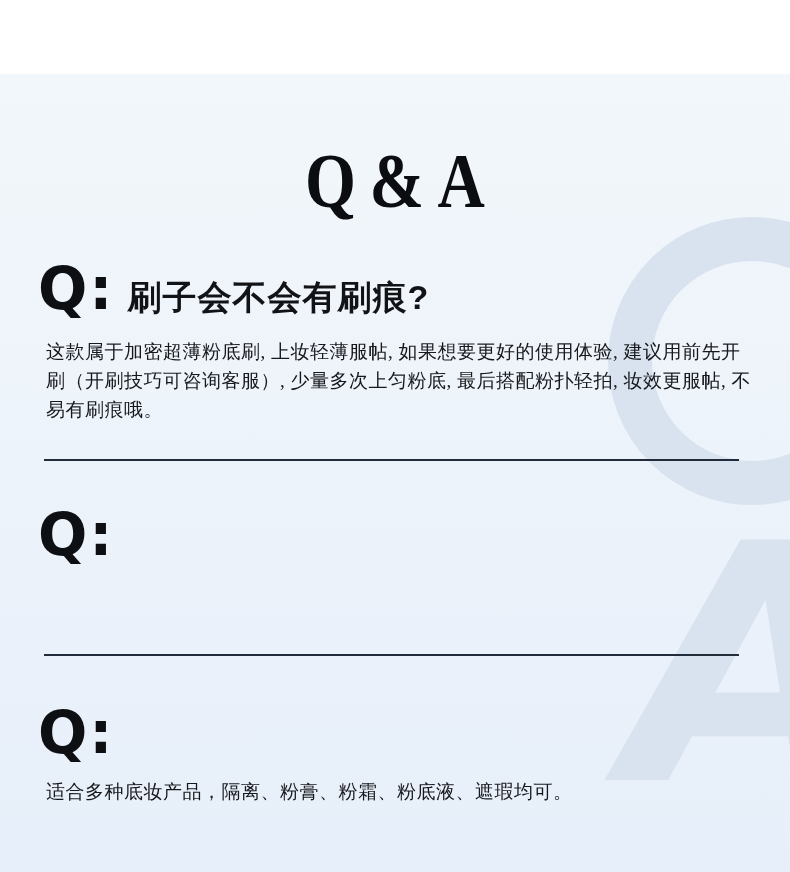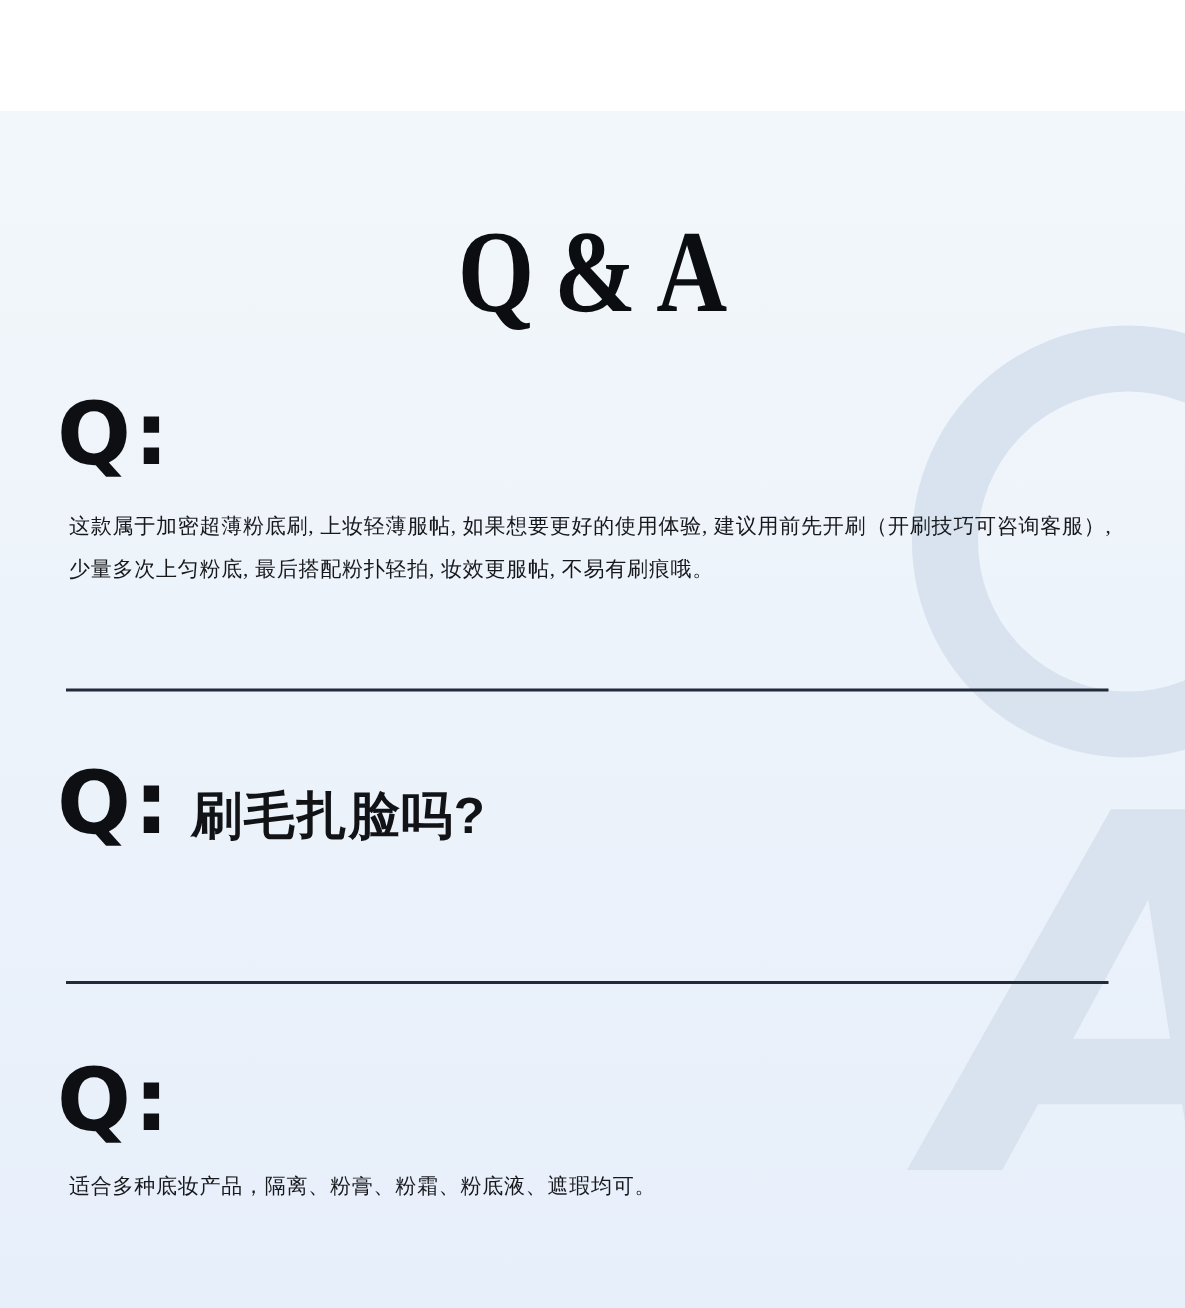--- a/index.html
+++ b/index.html
@@ -81,21 +81,21 @@
     font-size: 34px;
     line-height: 1;
     letter-spacing: 1px;
     color: #121317;
   }
   .qa-answer {
     position: absolute;
     left: 46px;
     width: 712px;
     font-family: "Liberation Serif", "DejaVu Serif", serif;
-    font-size: 14px;
+    font-size: 19px;
     line-height: 29px;
     letter-spacing: 0.5px;
     color: #17181c;
   }
   .divider {
     position: absolute;
     left: 44px;
     width: 695px;
     height: 2px;
     background: #222b3a;
@@ -117,27 +117,27 @@
   <div class="top-strip"></div>
   <div class="blue-bg"></div>
 
   <div class="wm-q"></div>
   <div class="wm-a">A</div>
 
   <div class="page-title">Q&amp;A</div>
 
   <div class="qa-head head-1">
     <span class="q-prefix">Q:</span>
+    <span class="q-text">刷子会不会有刷痕?</span>
   </div>
   <div class="qa-answer ans-1">这款属于加密超薄粉底刷, 上妆轻薄服帖, 如果想要更好的使用体验, 建议用前先开刷（开刷技巧可咨询客服）, 少量多次上匀粉底, 最后搭配粉扑轻拍, 妆效更服帖, 不易有刷痕哦。</div>
   <div class="divider div-1"></div>
 
   <div class="qa-head head-2">
     <span class="q-prefix">Q:</span>
-    <span class="q-text">刷毛扎脸吗?</span>
   </div>
   <div class="divider div-2"></div>
 
   <div class="qa-head head-3">
     <span class="q-prefix">Q:</span>
   </div>
   <div class="qa-answer ans-3">适合多种底妆产品，隔离、粉膏、粉霜、粉底液、遮瑕均可。</div>
 
 </div>
 

